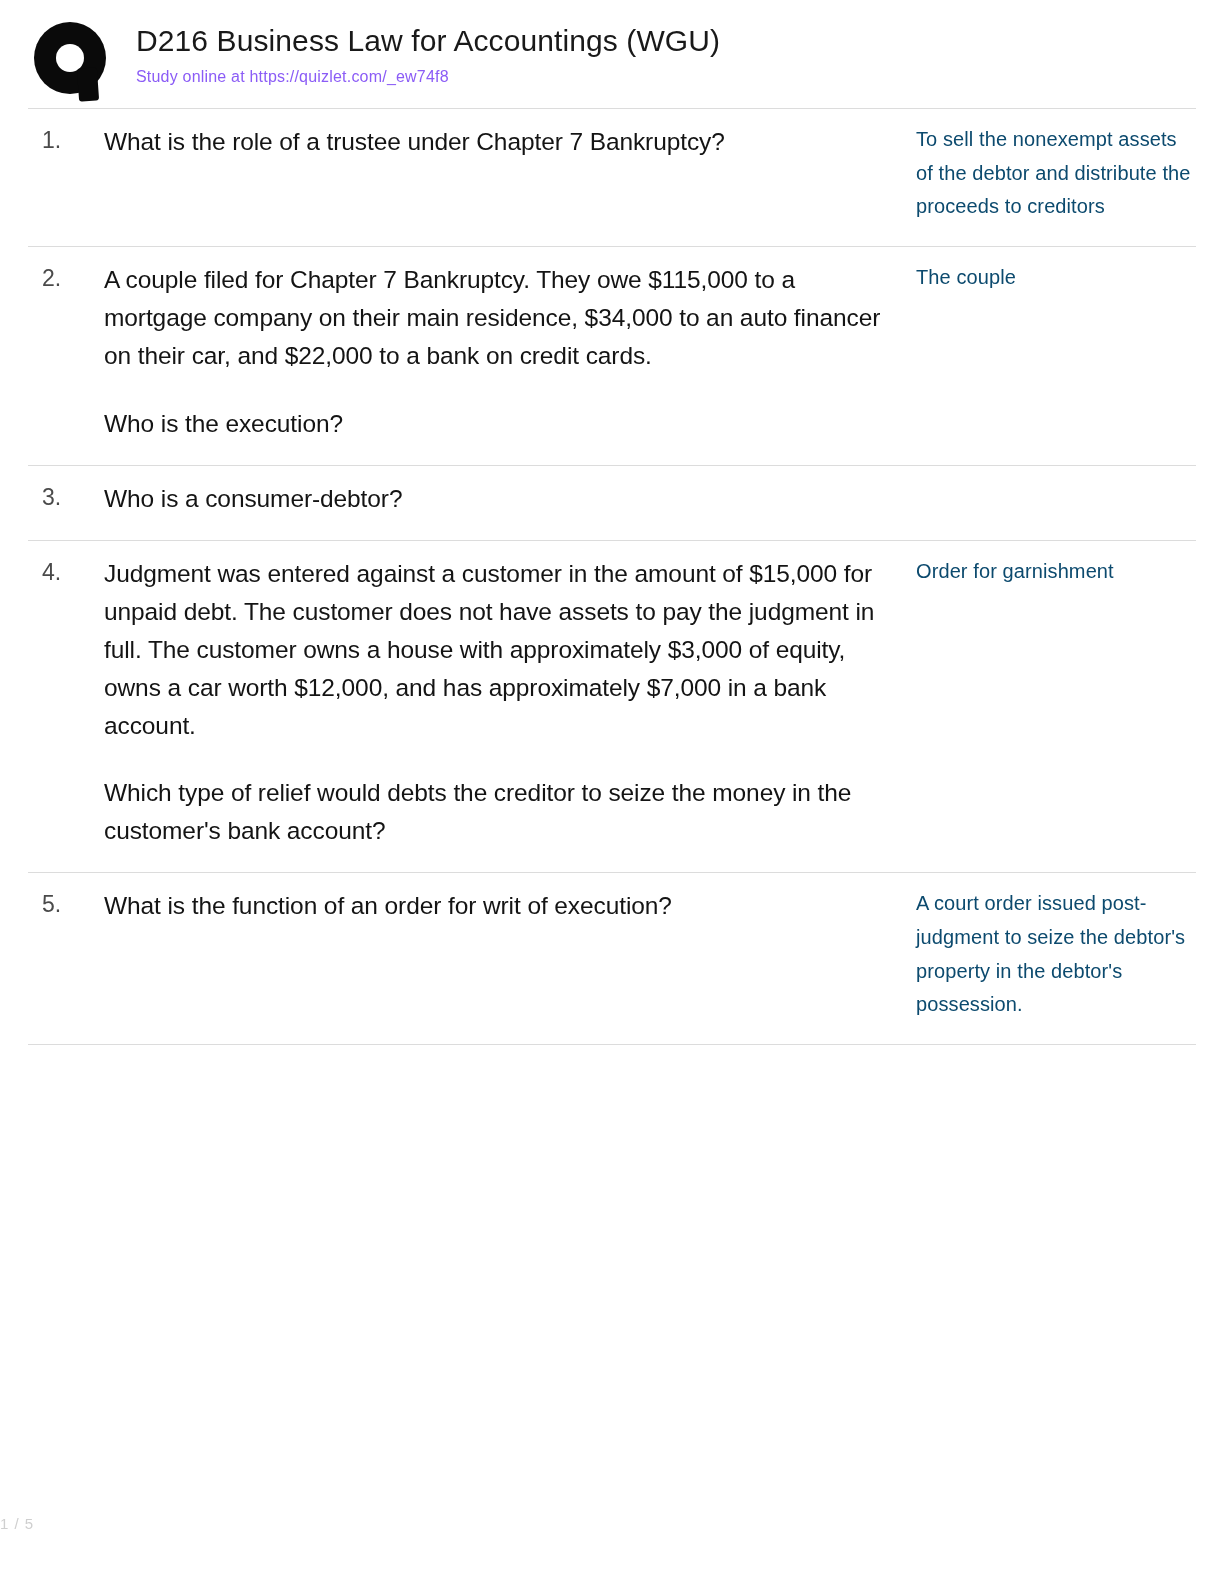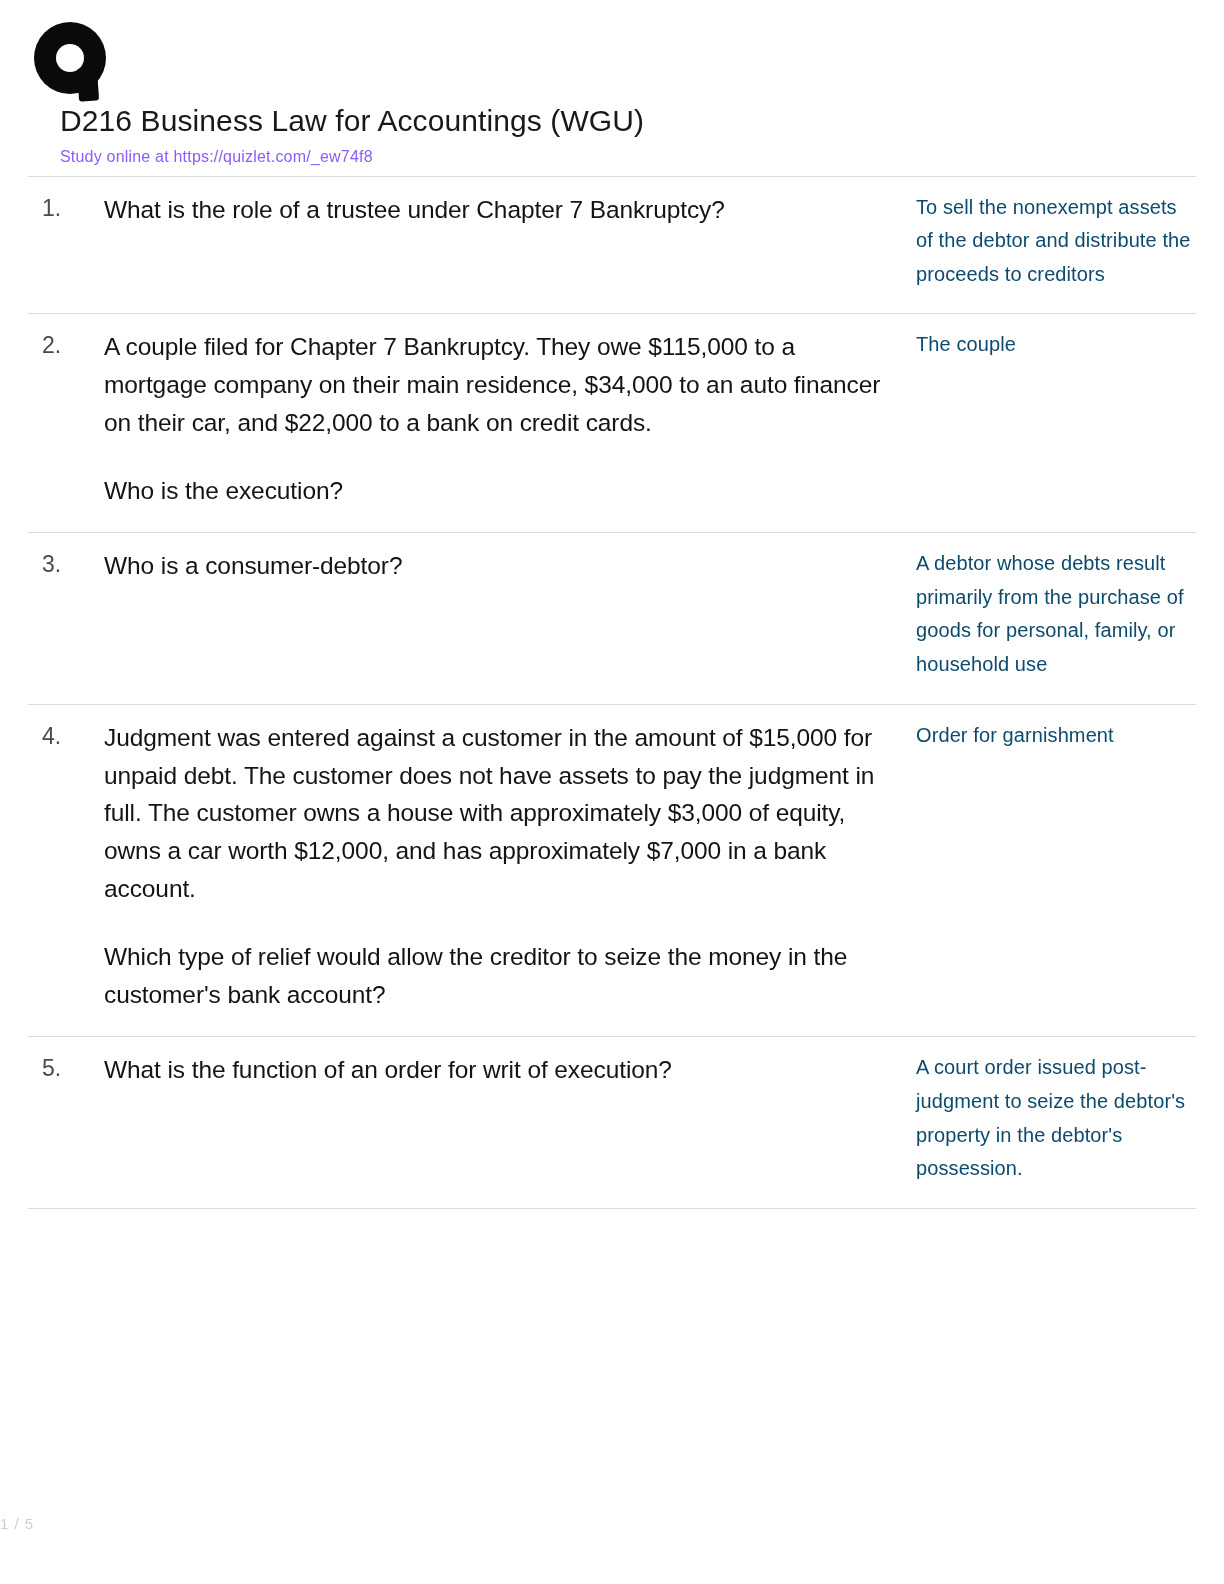--- a/index.html
+++ b/index.html
@@ -22,21 +22,20 @@
     box-sizing: border-box;
     padding: 0 28px;
   }
 
   
   .header {
     display: flex;
     align-items: flex-start;
     padding: 18px 0 6px 0;
     margin-left: 6px;
-    flex-direction: column;
   }
   .logo {
     width: 76px;
     height: 76px;
     flex: 0 0 76px;
     position: relative;
     margin-top: 4px;
   }
   .logo-q {
     position: absolute;
@@ -174,28 +173,27 @@
         <p>Who is the execution?</p>
       </div>
       <div class="qa-answer">The couple</div>
     </div>
 
     <div class="qa-row">
       <div class="qa-num">3.</div>
       <div class="qa-question">
         <p>Who is a consumer-debtor?</p>
       </div>
-      <div class="qa-answer">A debtor whose debts result primarily from the purchase of goods for personal, family, or household use</div>
     </div>
 
     <div class="qa-row">
       <div class="qa-num">4.</div>
       <div class="qa-question">
         <p>Judgment was entered against a customer in the amount of $15,000 for unpaid debt. The customer does not have assets to pay the judgment in full. The customer owns a house with approximately $3,000 of equity, owns a car worth $12,000, and has approximately $7,000 in a bank account.</p>
-        <p>Which type of relief would allow the creditor to seize the money in the customer's bank account?</p>
+        <p>Which type of relief would debts the creditor to seize the money in the customer's bank account?</p>
       </div>
       <div class="qa-answer">Order for garnishment</div>
     </div>
 
     <div class="qa-row">
       <div class="qa-num">5.</div>
       <div class="qa-question">
         <p>What is the function of an order for writ of execution?</p>
       </div>
       <div class="qa-answer">A court order issued post-judgment to seize the debtor's property in the debtor's possession.</div>

